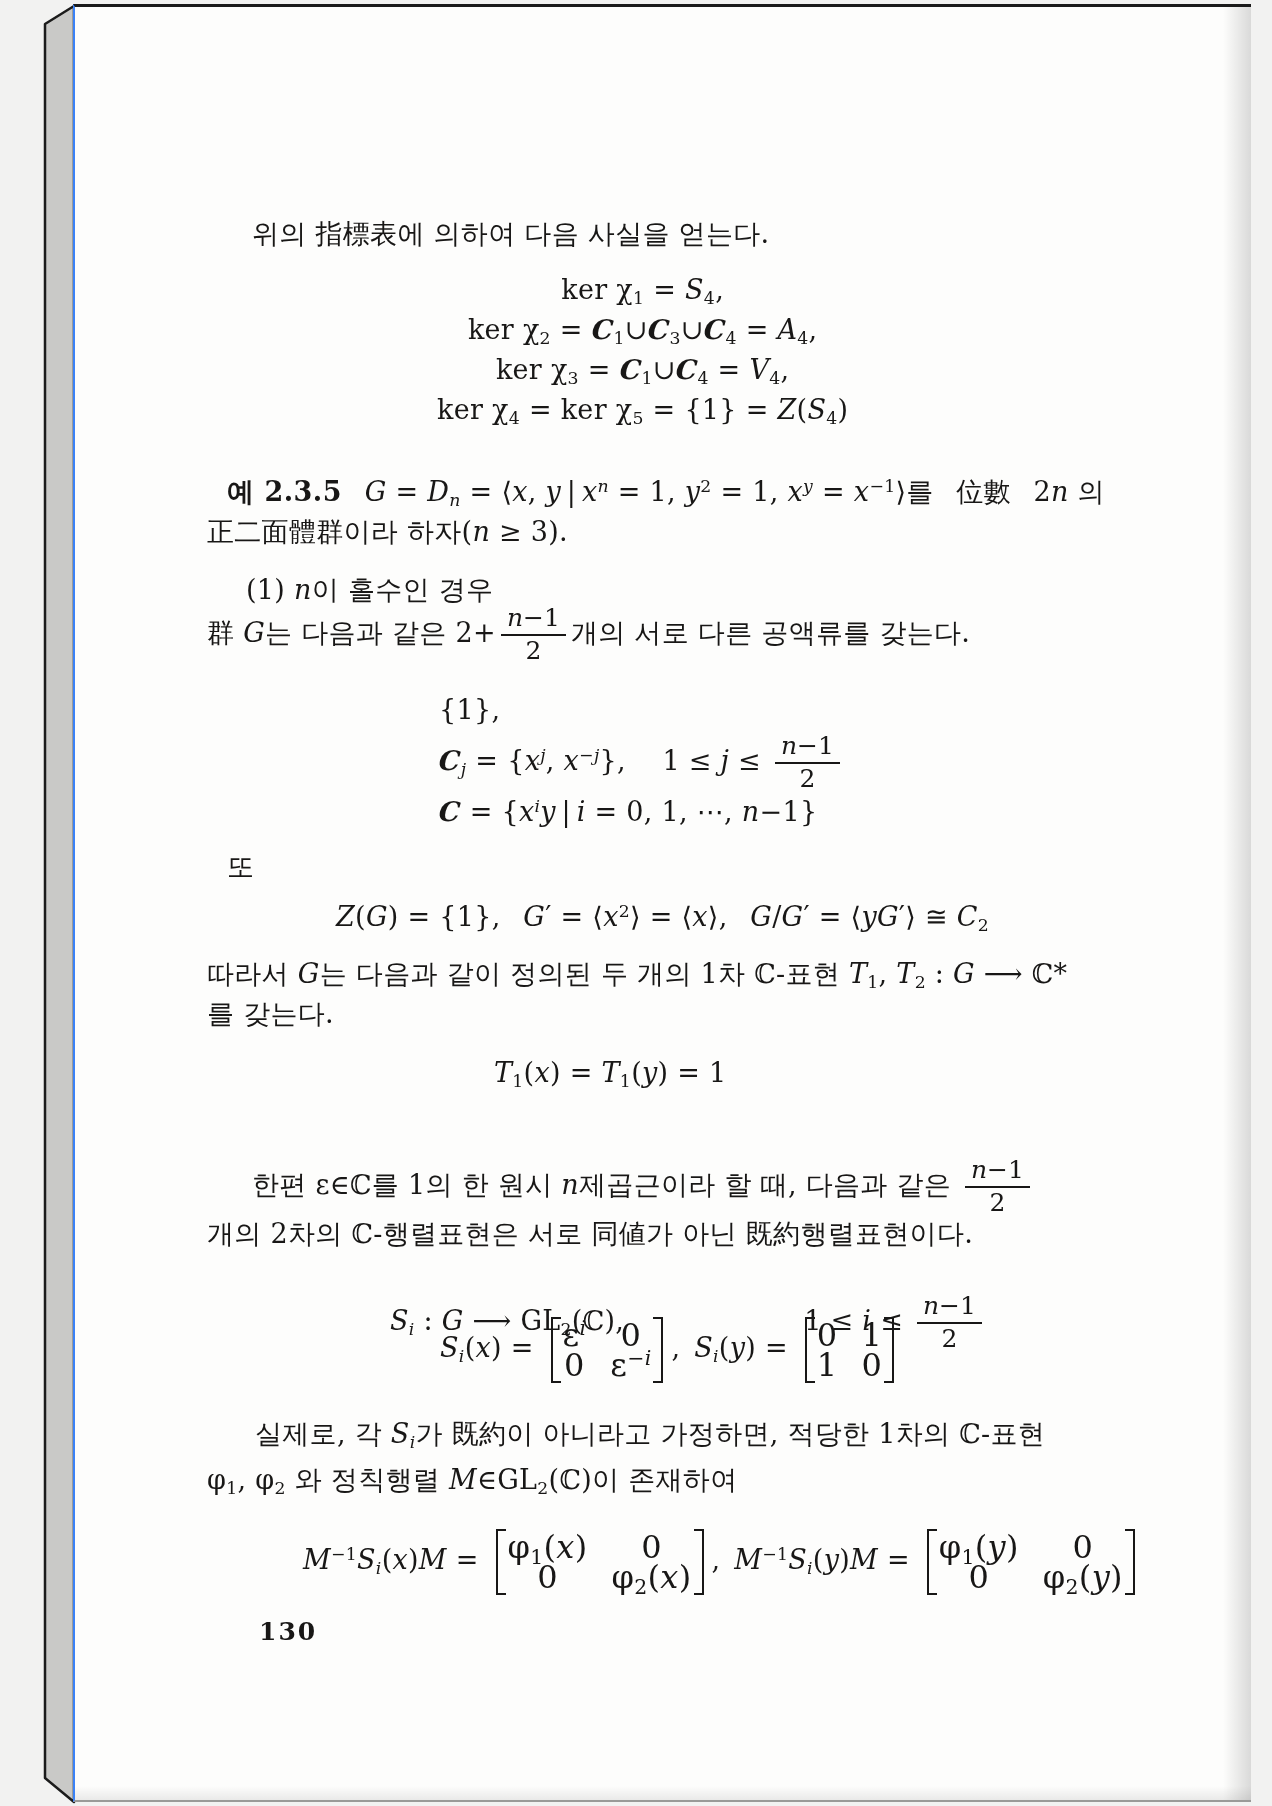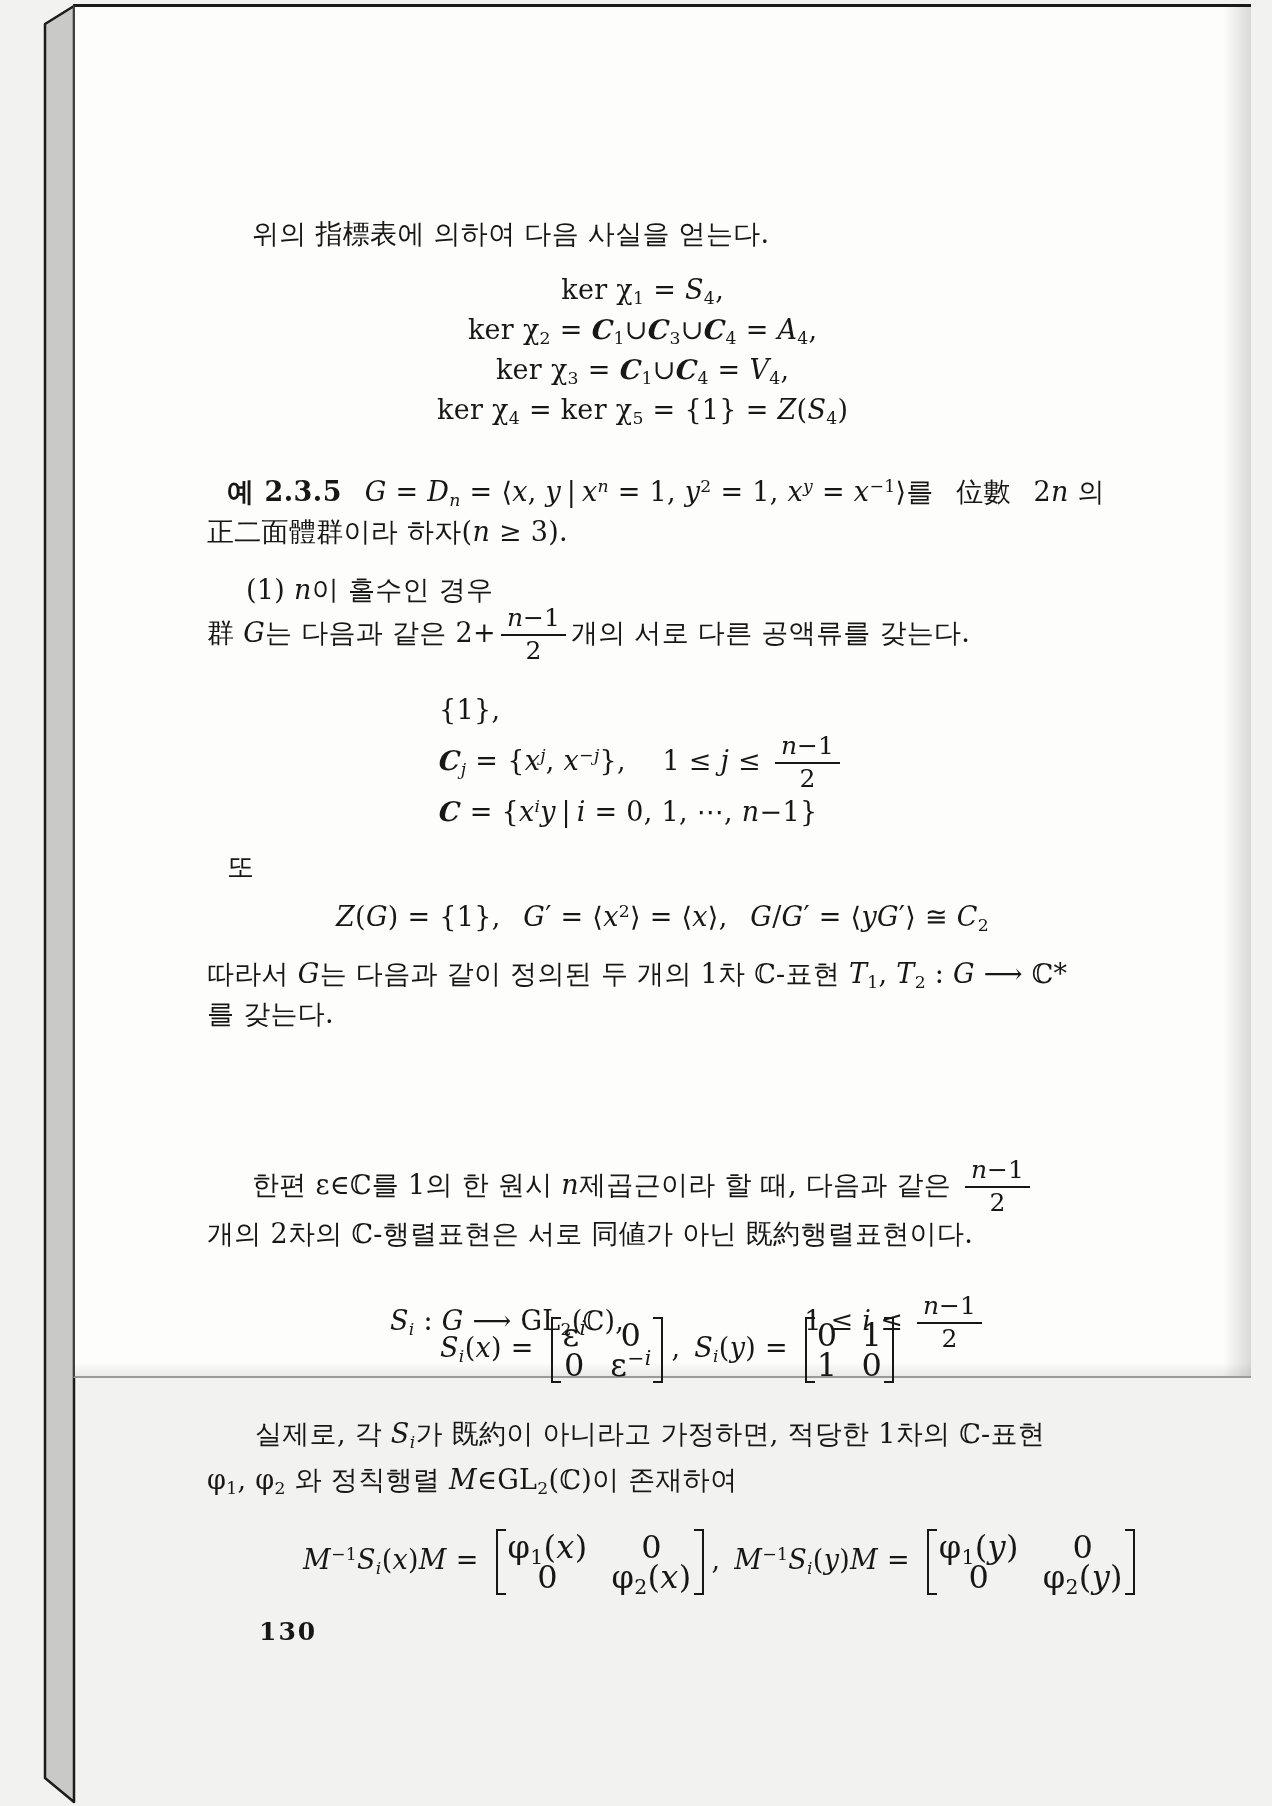--- a/index.html
+++ b/index.html
@@ -7,24 +7,24 @@
     width:1272px; height:1806px;
     background:#f2f2f1;
     font-family:"DejaVu Serif","Liberation Serif",serif;
     color:#181716;
     position:relative;
     overflow:hidden;
   }
   .spine-svg { position:absolute; left:0; top:0; width:1272px; height:1806px; }
   .page {
     position:absolute; left:73px; top:4px;
-    width:1178px; height:1374px;
+    width:1178px; height:1798px;
     background:#fdfdfc;
     border-top:3px solid #1b1b1b;
-    border-left:2px solid #404040;
+    border-left:2px solid #3b82f6;
     border-bottom:2px solid #9a9a98;
     box-sizing:border-box;
   }
   .edge-right {
     position:absolute; right:0; top:0; width:28px; height:100%;
     background:linear-gradient(to right, rgba(0,0,0,0), rgba(0,0,0,0.14));
     pointer-events:none;
   }
   .edge-bottom {
     position:absolute; left:0; bottom:0; width:100%; height:14px;
@@ -113,20 +113,21 @@
   <div class="b" id="conj1">{1},</div>
   <div class="b tall" id="conj2"><i class="sc">C</i><sub><i>j</i></sub> = {<i>x</i><sup><i>j</i></sup>, <i>x</i><sup>−<i>j</i></sup>},   1 ≤ <i>j</i> ≤ <span class="fr"><span class="nu"><i>n</i>−1</span><span class="de">2</span></span></div>
   <div class="b" id="conj3"><i class="sc">C</i> = {<i>x</i><sup><i>i</i></sup><i>y</i> | <i>i</i> = 0, 1, ⋯, <i>n</i>−1}</div>
 
   <div class="b" id="also">또</div>
   <div class="b" id="zeq"><i>Z</i>(<i>G</i>) = {1},  <i>G</i>′ = ⟨<i>x</i><sup>2</sup>⟩ = ⟨<i>x</i>⟩,  <i>G</i>/<i>G</i>′ = ⟨<i>yG</i>′⟩ ≅ <i>C</i><sub>2</sub></div>
 
   <div class="b" id="thus1">따라서 <i>G</i>는 다음과 같이 정의된 두 개의 1차 ℂ-표현 <i>T</i><sub>1</sub>, <i>T</i><sub>2</sub> : <i>G</i> ⟶ ℂ*</div>
   <div class="b" id="thus2">를 갖는다.</div>
 
+  <div class="b" id="teq1"><i>T</i><sub>1</sub>(<i>x</i>) = <i>T</i><sub>1</sub>(<i>y</i>) = 1</div>
 
   <div class="b tall" id="mean1">한편 ε∈ℂ를 1의 한 원시 <i>n</i>제곱근이라 할 때, 다음과 같은 <span class="fr"><span class="nu"><i>n</i>−1</span><span class="de">2</span></span></div>
   <div class="b" id="mean2">개의 2차의 ℂ-행렬표현은 서로 同値가 아닌 既約행렬표현이다.</div>
 
   <div class="b tall" id="sdef"><i>S</i><sub><i>i</i></sub> : <i>G</i> ⟶ GL<sub>2</sub>(ℂ),<span class="gap"></span>1 ≤ <i>i</i> ≤ <span class="fr"><span class="nu"><i>n</i>−1</span><span class="de">2</span></span></div>
   <div class="b mats-line" id="smats"><i>S</i><sub><i>i</i></sub>(<i>x</i>) = <span class="mat">
         <span>ε<sup><i>i</i></sup></span>
         <span>0</span>
         <span>0</span>
         <span>ε<sup>−<i>i</i></sup></span>

